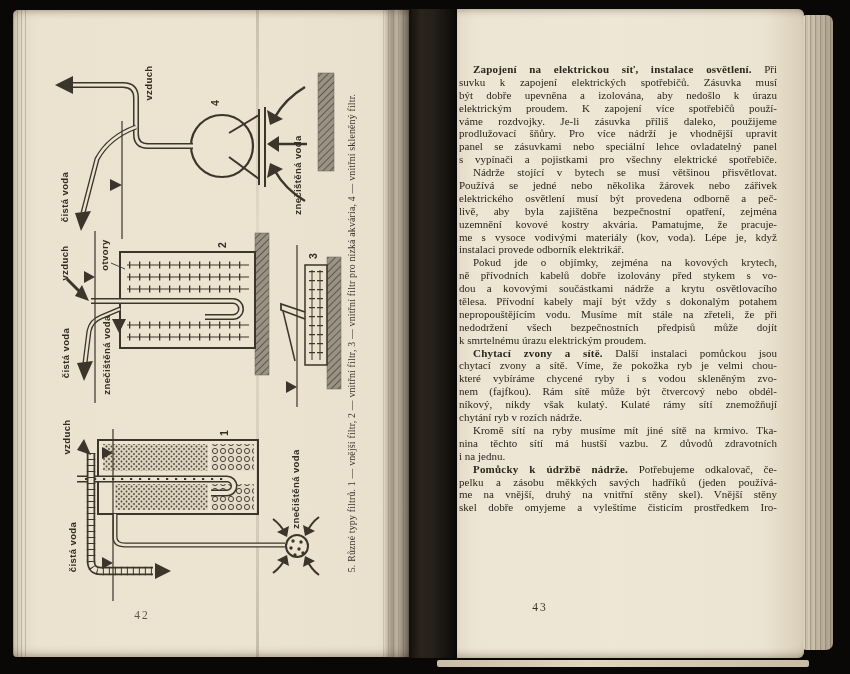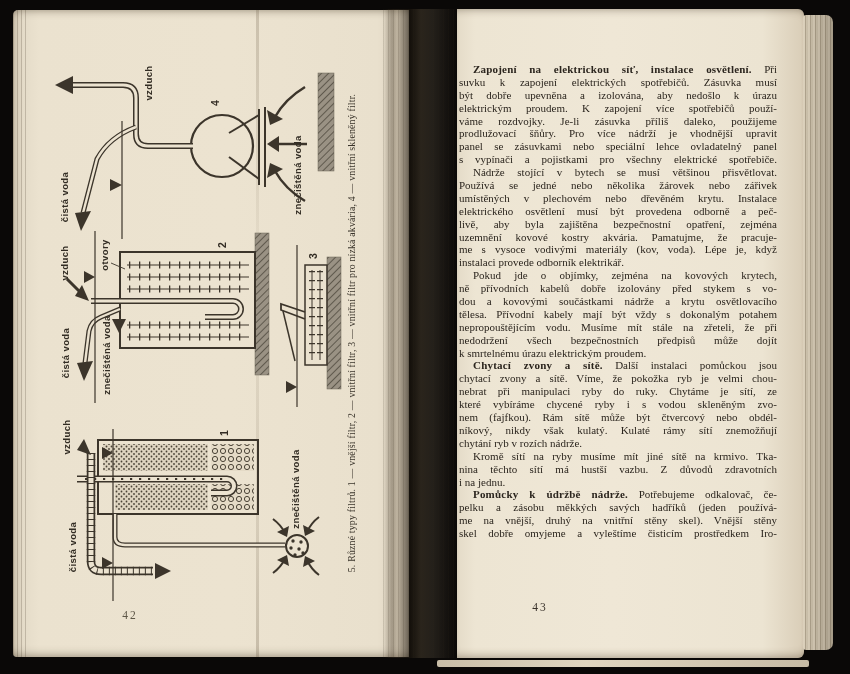--- a/index.html
+++ b/index.html
@@ -58,21 +58,21 @@
   }
   .line{
     font-size:11px;line-height:12.9px;height:12.9px;
     text-align:justify;text-align-last:justify;
     white-space:normal;
   }
   .line.last{text-align-last:left;}
   .line.indent{padding-left:14px;}
   .line b{font-weight:bold;letter-spacing:.2px;}
   .pagenum{position:absolute;font-size:11.5px;letter-spacing:2px;text-align:center;width:44px;}
-  .pn-left{left:108px;top:609px;color:#5d5647;}
+  .pn-left{left:120px;top:609px;color:#5d5647;}
   .pn-right{left:518px;top:601px;color:#38312a;}
   
   .figwrap{position:absolute;left:35px;top:55px;width:330px;height:575px;}
   .fig .ink{stroke:#3c352b;fill:none;}
   .fig .bore{stroke:#ece3d0;fill:none;}
   .fig .solid{fill:#3c352b;stroke:none;}
   .fig text{fill:#332d24;}
   .fig .lbl{font:bold 9.5px "Liberation Sans",sans-serif;letter-spacing:.4px;}
   .fig .num{font:bold 10.5px "Liberation Sans",sans-serif;}
   .fig .cap{font:9.8px "Liberation Serif",serif;fill:#3a342b;letter-spacing:.2px;}
@@ -236,42 +236,40 @@
       <div class="line"><span>elektrickým proudem. K zapojení více spotřebičů použí-</span></div>
       <div class="line"><span>váme rozdvojky. Je-li zásuvka příliš daleko, použijeme</span></div>
       <div class="line"><span>prodlužovací šňůry. Pro více nádrží je vhodnější upravit</span></div>
       <div class="line"><span>panel se zásuvkami nebo speciální lehce ovladatelný panel</span></div>
       <div class="line"><span>s vypínači a pojistkami pro všechny elektrické spotřebiče.</span></div>
     </div>
 
     <div class="para">
       <div class="line indent"><span>Nádrže stojící v bytech se musí většinou přisvětlovat.</span></div>
       <div class="line"><span>Používá se jedné nebo několika žárovek nebo zářivek</span></div>
-      <div class="line"><span>umístěných v plechovém nebo dřevěném krytu. Instalace</span></div>
       <div class="line"><span>elektrického osvětlení musí být provedena odborně a peč-</span></div>
       <div class="line"><span>livě, aby byla zajištěna bezpečnostní opatření, zejména</span></div>
       <div class="line"><span>uzemnění kovové kostry akvária. Pamatujme, že pracuje-</span></div>
       <div class="line"><span>me s vysoce vodivými materiály (kov, voda). Lépe je, když</span></div>
       <div class="line last"><span>instalaci provede odborník elektrikář.</span></div>
     </div>
 
     <div class="para">
       <div class="line indent"><span>Pokud jde o objímky, zejména na kovových krytech,</span></div>
       <div class="line"><span>ně přívodních kabelů dobře izolovány před stykem s vo-</span></div>
       <div class="line"><span>dou a kovovými součástkami nádrže a krytu osvětlovacího</span></div>
       <div class="line"><span>tělesa. Přívodní kabely mají být vždy s dokonalým potahem</span></div>
       <div class="line"><span>nepropouštějícím vodu. Musíme mít stále na zřeteli, že při</span></div>
       <div class="line"><span>nedodržení všech bezpečnostních předpisů může dojít</span></div>
       <div class="line last"><span>k smrtelnému úrazu elektrickým proudem.</span></div>
     </div>
 
     <div class="para">
       <div class="line indent"><b>Chytací zvony a sítě.</b><span> Další instalaci pomůckou jsou</span></div>
       <div class="line"><span>chytací zvony a sítě. Víme, že pokožka ryb je velmi chou-</span></div>
-      <div class="line"><span>nebrat při manipulaci ryby do ruky. Chytáme je sítí, ze</span></div>
       <div class="line"><span>které vybíráme chycené ryby i s vodou skleněným zvo-</span></div>
       <div class="line"><span>nem (fajfkou). Rám sítě může být čtvercový nebo obdél-</span></div>
       <div class="line"><span>níkový, nikdy však kulatý. Kulaté rámy sítí znemožňují</span></div>
       <div class="line last"><span>chytání ryb v rozích nádrže.</span></div>
     </div>
 
     <div class="para">
       <div class="line indent"><span>Kromě sítí na ryby musíme mít jiné sítě na krmivo. Tka-</span></div>
       <div class="line"><span>nina těchto sítí má hustší vazbu. Z důvodů zdravotních</span></div>
       <div class="line last"><span>i na jednu.</span></div>

